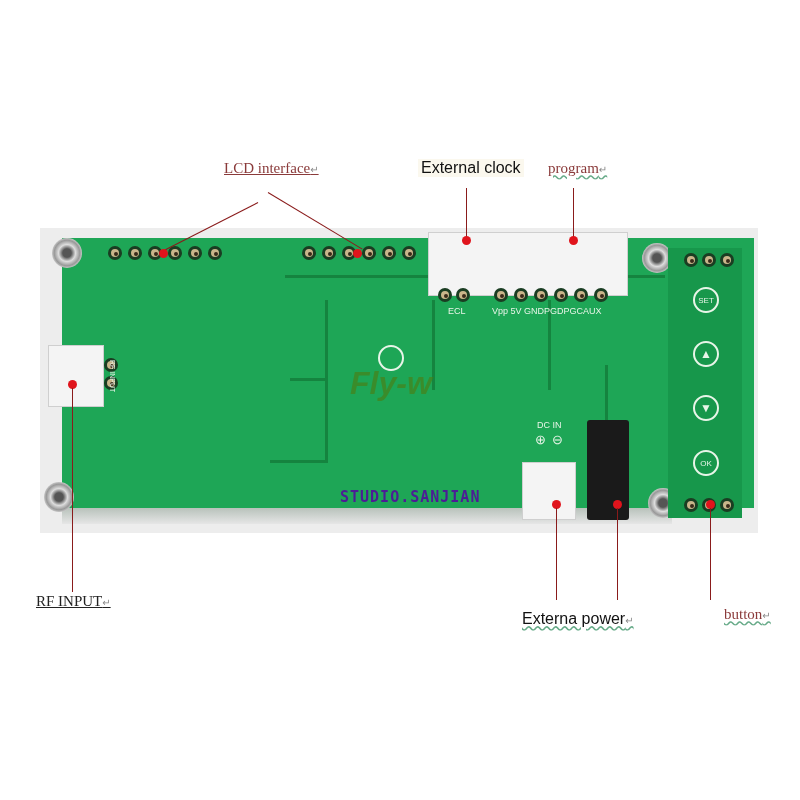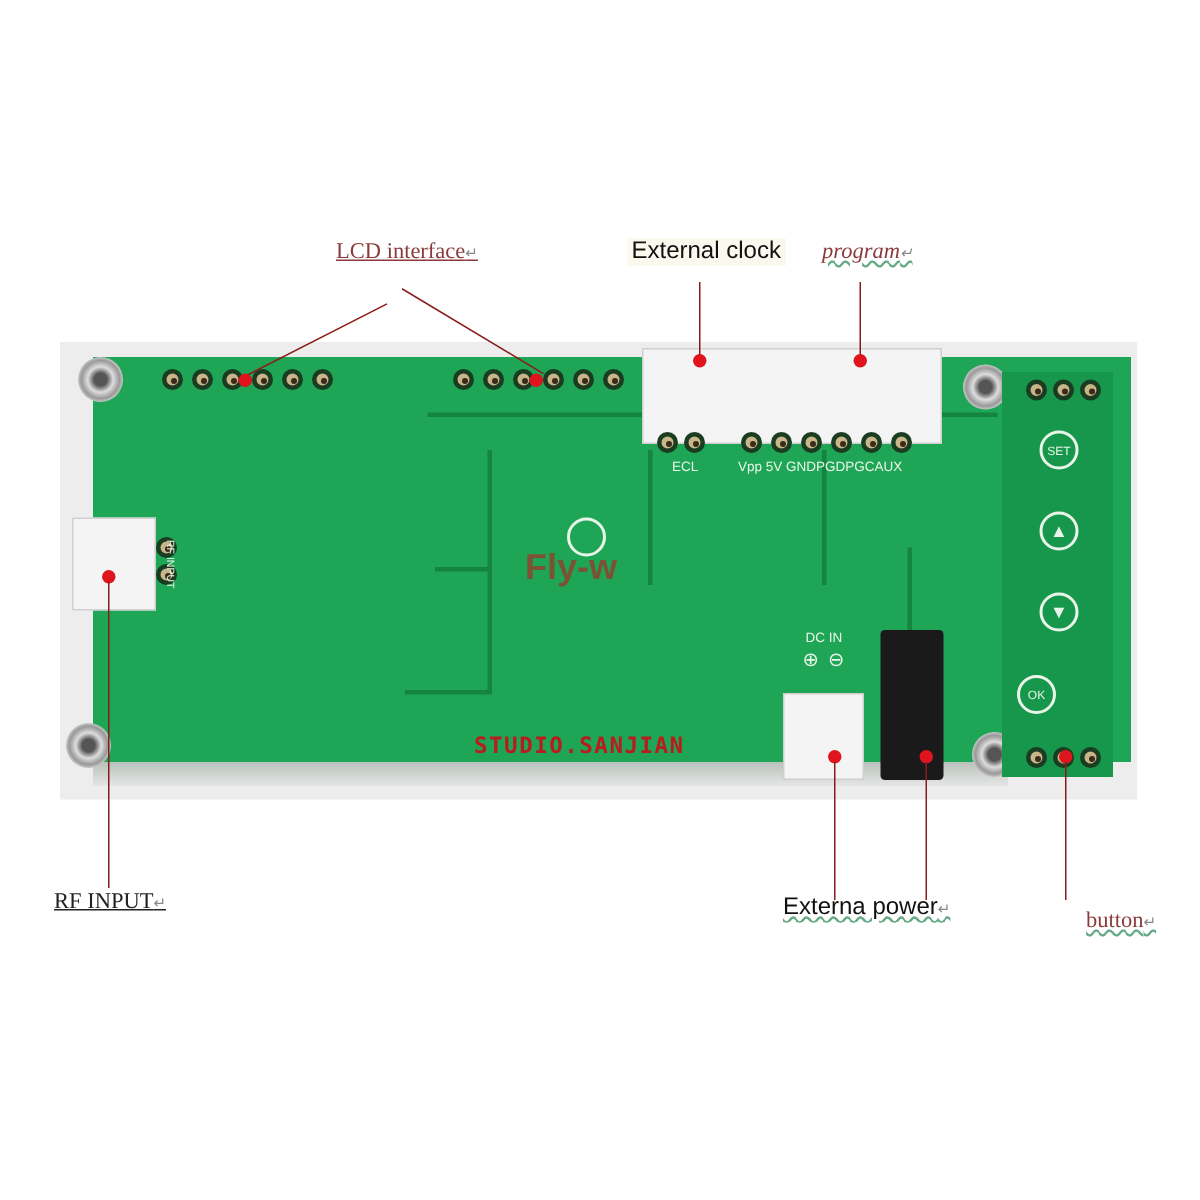--- a/index.html
+++ b/index.html
@@ -16,40 +16,40 @@
     .hole { position:absolute; width:14px; height:14px; border-radius:50%; background:#c9b58a; border:3px solid #1a3d22; box-sizing:border-box; }
     .hole::after { content:""; position:absolute; left:3px; top:3px; width:4px; height:4px; border-radius:50%; background:#3a2a1a; }
     .standoff { position:absolute; width:30px; height:30px; border-radius:50%; background:radial-gradient(circle,#555 20%,#ddd 40%,#999 60%,#eee 80%); }
     .connector { position:absolute; background:#f4f4f4; border:1px solid #cfcfcf; }
     .silk { position:absolute; color:#e8f5e8; font-family:"Liberation Sans", sans-serif; font-size:9px; }
     .trace { position:absolute; background:#15843f; }
     .btn-ring { position:absolute; width:26px; height:26px; border-radius:50%; border:2px solid #e8f5e8; box-sizing:border-box; color:#e8f5e8; font-size:8px; font-family:"Liberation Sans", sans-serif; display:flex; align-items:center; justify-content:center; }
     .btn-panel { left:668px; top:248px; width:74px; height:270px; background:#17974b; }
     .dot { position:absolute; width:9px; height:9px; border-radius:50%; background:#e0141c; }
     .leader { position:absolute; background:#8a1b1b; }
-    .studio { position:absolute; left:316px; top:488px; font-family:"DejaVu Sans Mono", monospace; font-weight:bold; font-size:15px; color:#b91c1c; letter-spacing:1px; }
+    .studio { position:absolute; left:340px; top:488px; font-family:"DejaVu Sans Mono", monospace; font-weight:bold; font-size:15px; color:#4c1d95; letter-spacing:1px; }
     .jack { position:absolute; left:587px; top:420px; width:42px; height:100px; background:#1a1a1a; border-radius:3px; }
-    .logo-text { position:absolute; left:350px; top:365px; font-size:24px; font-weight:bold; color:#b91c1c; opacity:0.6; font-family:"Liberation Sans", sans-serif; }
+    .logo-text { position:absolute; left:350px; top:365px; font-size:32px; font-style:italic; font-weight:bold; color:#4d7c0f; opacity:0.6; font-family:"Liberation Sans", sans-serif; }
   </style>
 </head>
 <body>
 
 <div class="label serif-red" style="left:224px;top:160px;">
   <span>LCD interface</span><span class="ret">↵</span>
 </div>
 <div class="label sans-dark" style="left:418px;top:159px;background:#fbf8ee;padding:0 3px;">
   <span>External clock</span>
 </div>
-<div class="label serif-red underline" style="left:548px;top:160px;font-style:italic;">
+<div class="label serif-red underline" style="left:548px;top:160px;">
   <span>program</span><span class="ret">↵</span>
 </div>
 <div class="label serif-red" style="left:36px;top:593px;color:#222;">
   <span>RF INPUT</span><span class="ret">↵</span>
 </div>
-<div class="label sans-dark underline" style="left:522px;top:596px;">
+<div class="label sans-dark underline" style="left:522px;top:610px;">
   <span>Externa power</span><span class="ret">↵</span>
 </div>
 <div class="label serif-red underline" style="left:686px;top:606px;margin-left:38px;">
   <span>button</span><span class="ret">↵</span>
 </div>
 
 <div class="abs backdrop"></div>
 <div class="abs pcb"></div>
 <div class="abs pcb-shadow"></div>
 
@@ -114,21 +114,21 @@
 <div class="connector" style="left:522px;top:462px;width:52px;height:56px;"></div>
 <div class="jack"></div>
 
 <div class="abs btn-panel"></div>
 <div class="hole" style="left:684px;top:253px;"></div>
 <div class="hole" style="left:702px;top:253px;"></div>
 <div class="hole" style="left:720px;top:253px;"></div>
 <div class="btn-ring" style="left:693px;top:287px;">SET</div>
 <div class="btn-ring" style="left:693px;top:341px;font-size:12px;">▲</div>
 <div class="btn-ring" style="left:693px;top:395px;font-size:12px;">▼</div>
-<div class="btn-ring" style="left:678px;top:450px;">OK</div>
+<div class="btn-ring" style="left:693px;top:450px;">OK</div>
 <div class="hole" style="left:684px;top:498px;"></div>
 <div class="hole" style="left:702px;top:498px;"></div>
 <div class="hole" style="left:720px;top:498px;"></div>
 
 <div class="leader" style="left:160px;top:212px;width:110px;height:1px;transform:rotate(-27deg);transform-origin:left;top:252px;"></div>
 <div class="leader" style="left:268px;top:192px;width:110px;height:1px;transform:rotate(31deg);transform-origin:left;"></div>
 <div class="dot" style="left:159px;top:249px;"></div>
 <div class="dot" style="left:353px;top:249px;"></div>
 
 <div class="leader" style="left:466px;top:188px;width:1px;height:50px;"></div>

